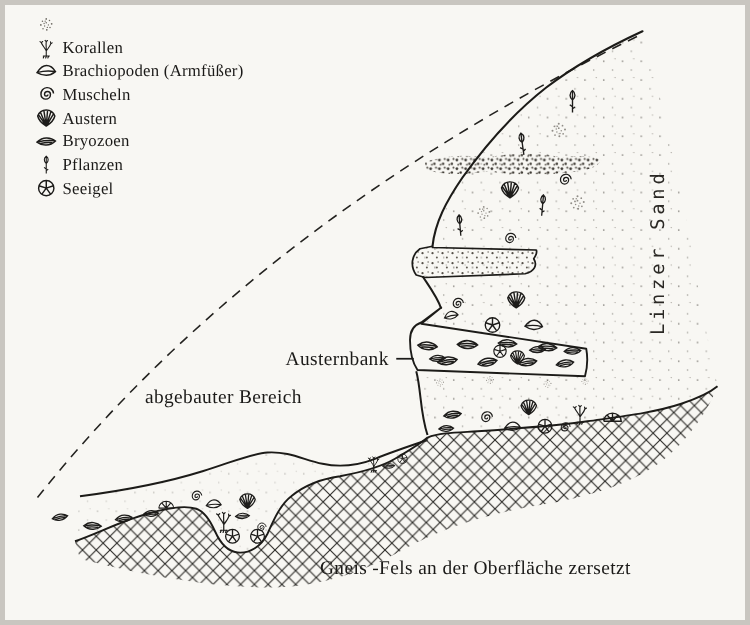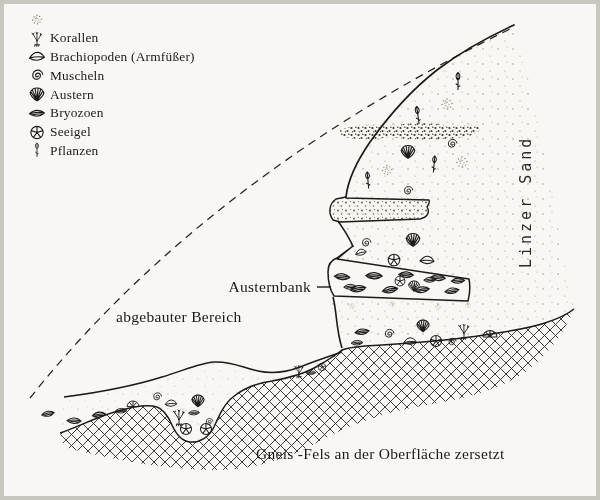--- a/index.html
+++ b/index.html
@@ -66,33 +66,33 @@
     <div class="legend-row">
       <span class="legend-icon">
           <svg width="22" height="19" viewBox="-10 -9 20 18">
             <use href="#sym-auster"></use>
           </svg>
         </span>
       <span class="legend-label">Bryozoen</span>
     </div>
     <div class="legend-row">
       <span class="legend-icon">
-          <svg width="22" height="19" viewBox="-10 -9 20 18">
-            <use href="#sym-seeigel"></use>
-          </svg>
-        </span>
-      <span class="legend-label">Seeigel</span>
-    </div>
-    <div class="legend-row">
-      <span class="legend-icon">
           <svg width="22" height="19" viewBox="-10 -12 20 24">
             <use href="#sym-pflanze"></use>
           </svg>
         </span>
       <span class="legend-label">Pflanzen</span>
+    </div>
+    <div class="legend-row">
+      <span class="legend-icon">
+          <svg width="22" height="19" viewBox="-10 -9 20 18">
+            <use href="#sym-seeigel"></use>
+          </svg>
+        </span>
+      <span class="legend-label">Seeigel</span>
     </div>
   </div>
 
   <svg class="diagram" viewBox="4 4 592 492">
     <defs>
       <pattern id="pat-hatch" width="11" height="11" patternUnits="userSpaceOnUse">
         <path d="M0 11 L11 0 M0 0 L11 11" stroke="#2b2a27" stroke-width="0.9" fill="none"></path>
       </pattern>
       <pattern id="pat-dots-sparse" width="15" height="15" patternUnits="userSpaceOnUse">
         <circle cx="3" cy="4" r="0.7" fill="#85827c"></circle>

